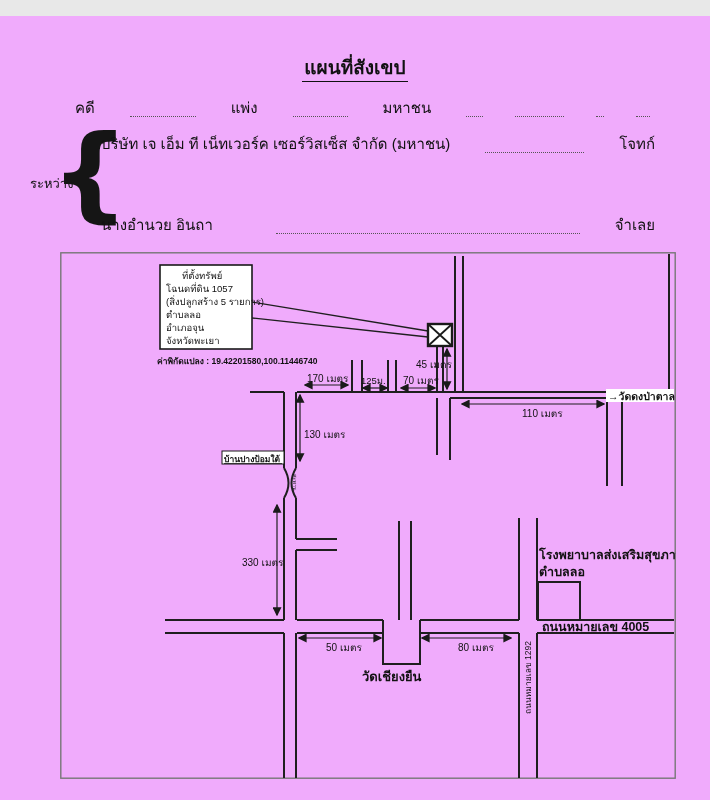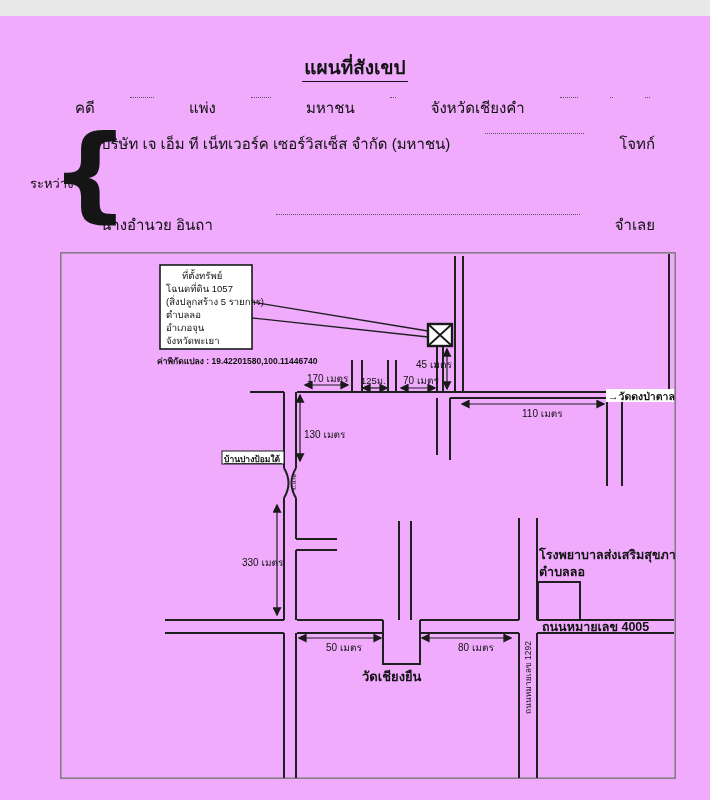--- a/index.html
+++ b/index.html
@@ -1,21 +1,21 @@
 <!DOCTYPE html>
 <html><head>
 <meta charset="utf-8">
 <style>
   html,body{margin:0;padding:0;background:#e8e8e8;}
   #page{position:relative;width:710px;height:800px;background:#f0abfc;margin:16px auto;
         font-family:"Liberation Sans","DejaVu Sans",sans-serif;color:#111;overflow:hidden;}
   .abs{position:absolute;}
   .title-wrap{top:36px;left:0;width:710px;text-align:center;}
   .title-wrap span{font-size:19px;font-weight:bold;border-bottom:1.6px solid #111;padding:0 2px 3px 2px;}
-  .fieldline{display:flex;font-size:15px;white-space:nowrap;gap:32px;}
+  .fieldline{display:flex;align-items:flex-end;font-size:15px;white-space:nowrap;gap:32px;}
   .fieldline .lbl{padding:0 3px;}
   .dots{border-bottom:1.8px dotted #555;height:1px;margin-bottom:3px;}
   .case-line{left:72px;top:80px;width:578px;}
   .party-line{left:98px;top:116px;width:560px;}
   .def-line{left:98px;top:197px;width:560px;}
   .between{left:30px;top:157px;font-size:13px;}
   .brace{left:50px;top:106px;font-size:132px;font-weight:600;line-height:132px;
          transform:scale(0.85,0.78);transform-origin:top left;color:#151515;
          font-family:"DejaVu Sans",sans-serif;}
   .mapsvg{left:60px;top:236px;}
@@ -33,21 +33,20 @@
     <span>แผนที่สังเขป</span>
   </div>
 
   <div class="abs fieldline case-line">
     <span class="lbl">คดี</span>
     <span class="dots" style="flex:1.2"></span>
     <span class="lbl">แพ่ง</span>
     <span class="dots" style="flex:1.0"></span>
     <span class="lbl">มหาชน</span>
     <span class="dots" style="flex:0.3"></span>
-    <span class="lbl">จังหวัดเชียงคำ</span>
     <span class="dots" style="flex:0.9"></span>
     <span class="dots" style="flex:0.15"></span>
     <span class="dots" style="flex:0.25"></span>
   </div>
 
   <div class="abs between">ระหว่าง</div>
   <div class="abs brace">{</div>
 
   <div class="abs fieldline def-line">
     <span class="lbl">นางอำนวย อินถา</span>

